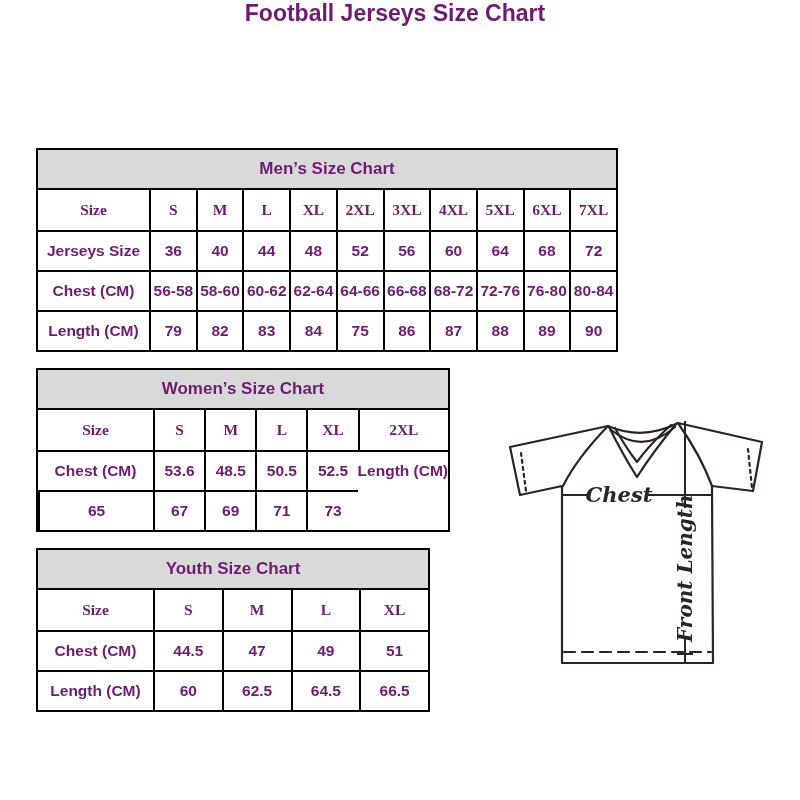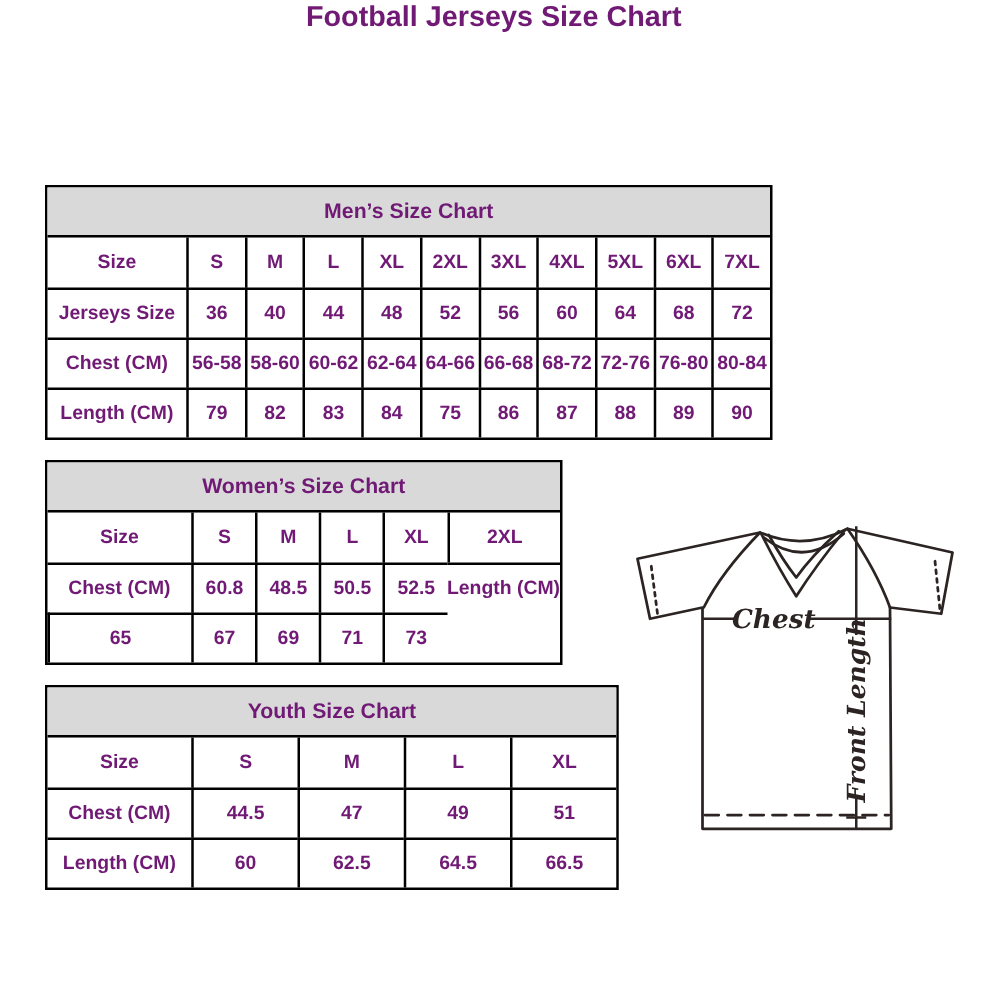--- a/index.html
+++ b/index.html
@@ -38,26 +38,26 @@
     box-sizing:border-box;
     height:40px;
     display:flex;align-items:center;justify-content:center;
     font-weight:bold;
     font-size:15.5px;
     border-left:2px solid #000;
     border-top:2px solid #000;
     white-space:nowrap;
   }
   .cell.c0{ border-left:none; }
-  .cell.r0{ border-top:none; }
+  .cell.r0{ border-top:none;font-family:Liberation Serif, serif; }
   #mens-table{ left:36px; top:148px; width:582px; }
   #mens-table .table-grid{ grid-template-columns:111px repeat(10,1fr); }
   #womens-table{ left:36px; top:368px; width:414px; }
   #womens-table .table-grid{ grid-template-columns:115px repeat(5,1fr); }
-  #youth-table{ left:36px; top:548px; width:459px; }
+  #youth-table{ left:36px; top:548px; width:394px; }
   #youth-table .table-grid{ grid-template-columns:115px repeat(4,1fr); }
   .jersey-wrap{
     position:absolute; left:505px; top:400px; width:270px; height:290px;
   }
   .jersey-wrap svg{ display:block; }
   .measure-label{
     font-family:"DejaVu Serif", serif;
     font-style:italic;
     font-weight:bold;
     fill:#2b2422;
@@ -123,21 +123,21 @@
   <div class="size-table" id="womens-table">
     <div class="table-header" style="background: rgb(217, 217, 217);">Women’s Size Chart</div>
     <div class="table-grid">
         <div class="cell c0 r0">Size</div>
         <div class="cell r0">S</div>
         <div class="cell r0">M</div>
         <div class="cell r0">L</div>
         <div class="cell r0">XL</div>
         <div class="cell r0">2XL</div>
         <div class="cell c0">Chest (CM)</div>
-        <div class="cell">60.8</div>
+        <div class="cell">53.6</div>
         <div class="cell">48.5</div>
         <div class="cell">50.5</div>
         <div class="cell">52.5</div>
         <div class="cell c0">Length (CM)</div>
         <div class="cell">65</div>
         <div class="cell">67</div>
         <div class="cell">69</div>
         <div class="cell">71</div>
         <div class="cell">73</div>
       </div>

